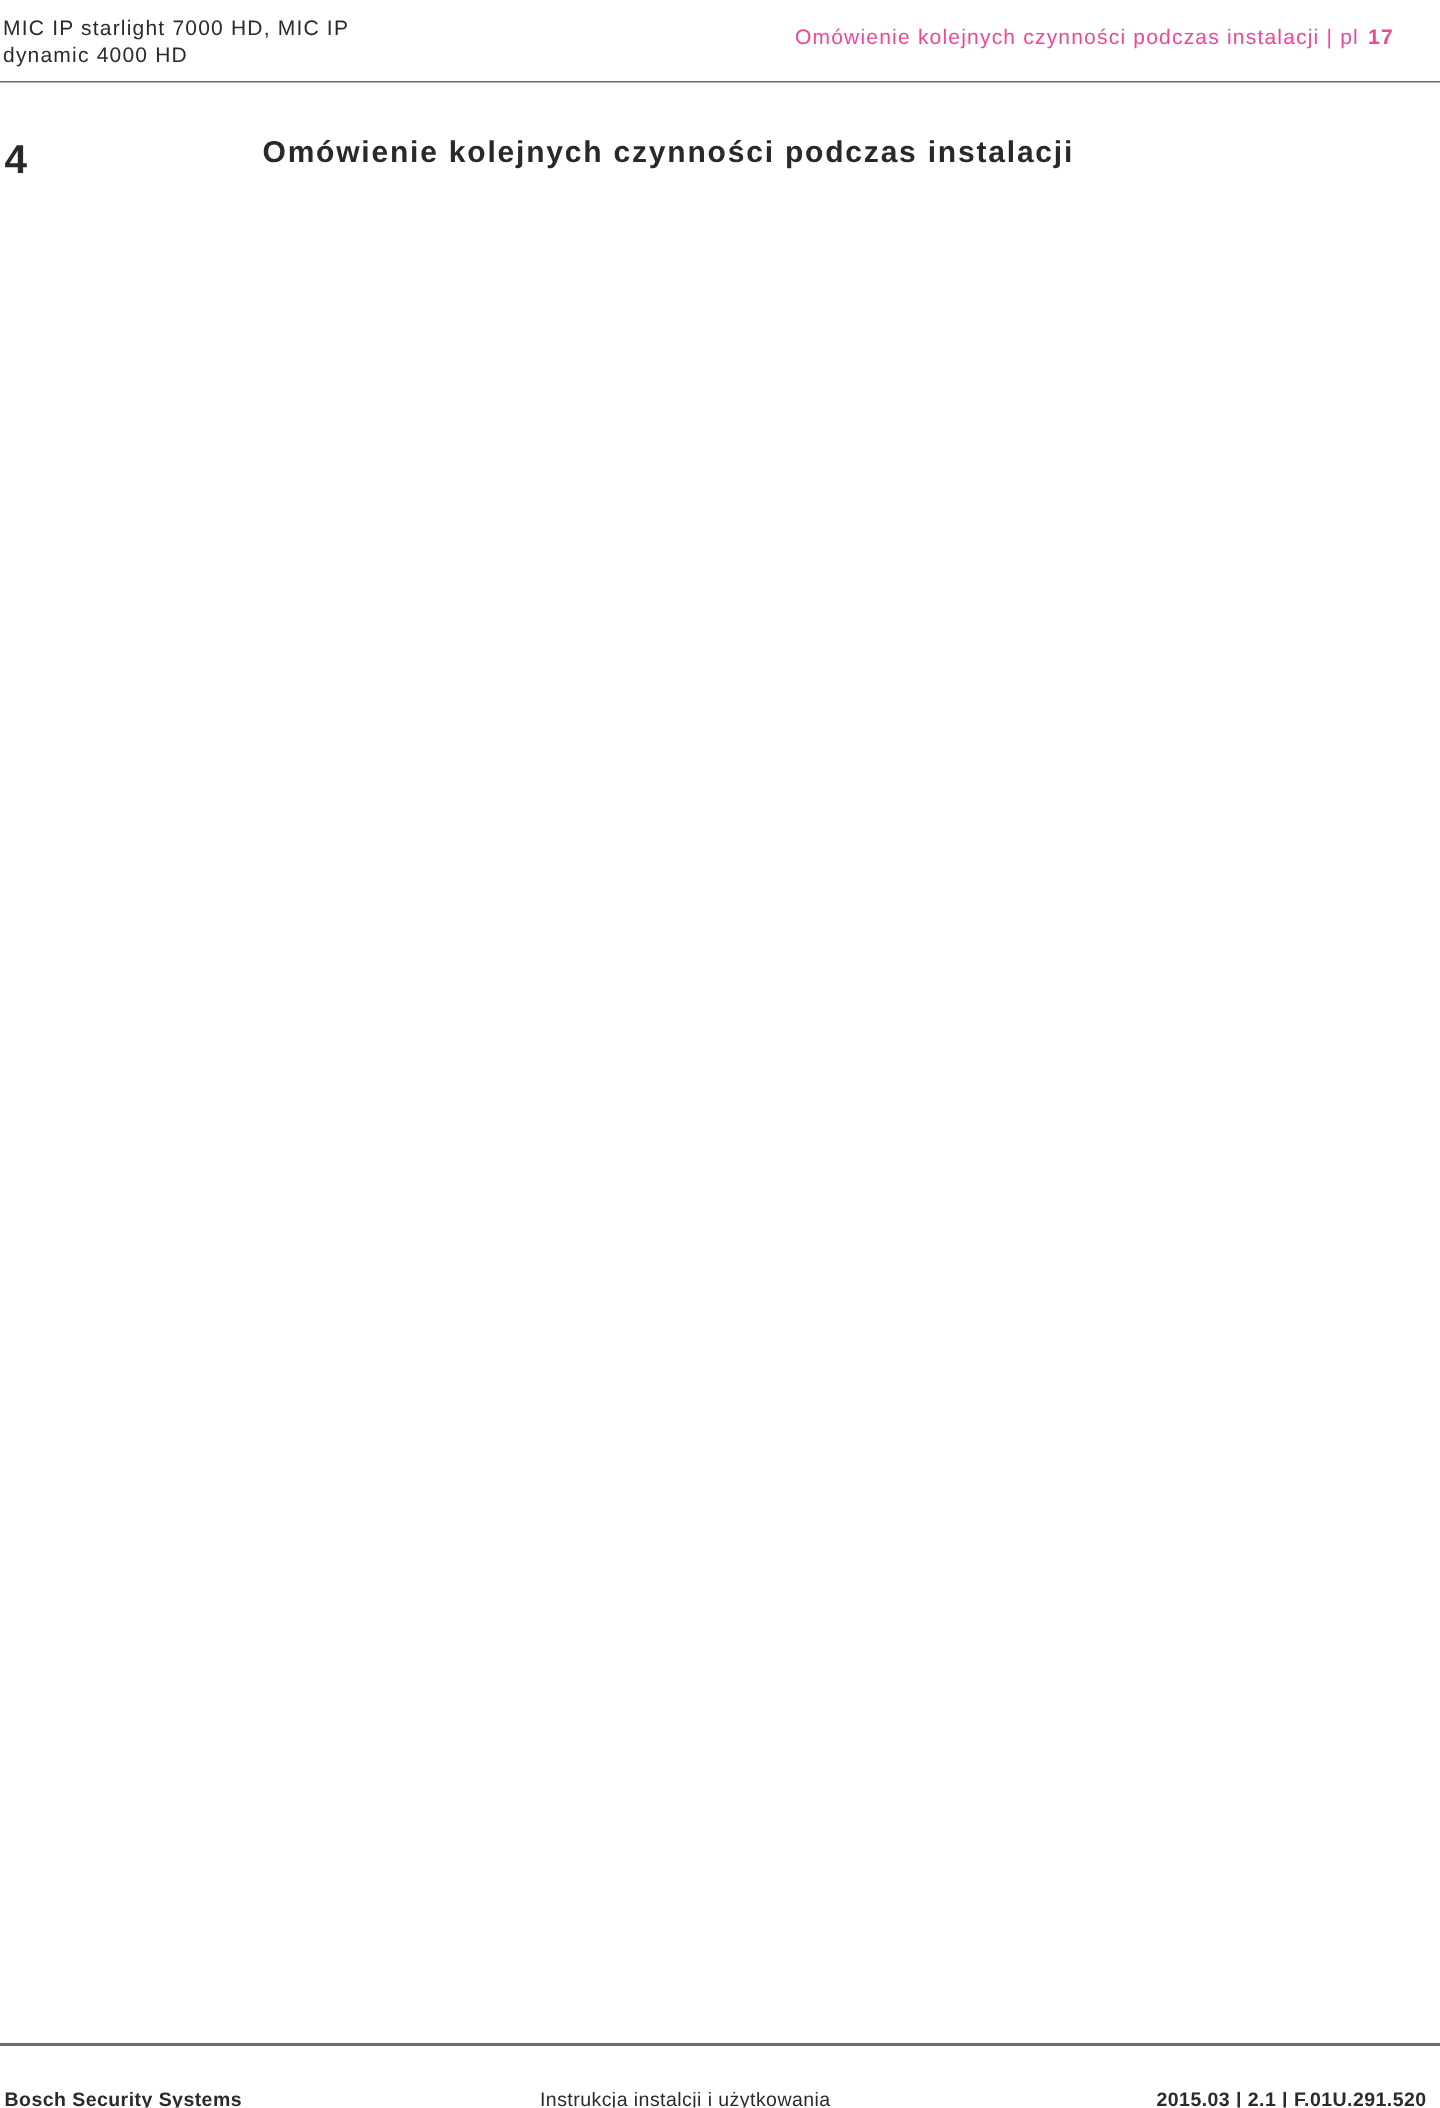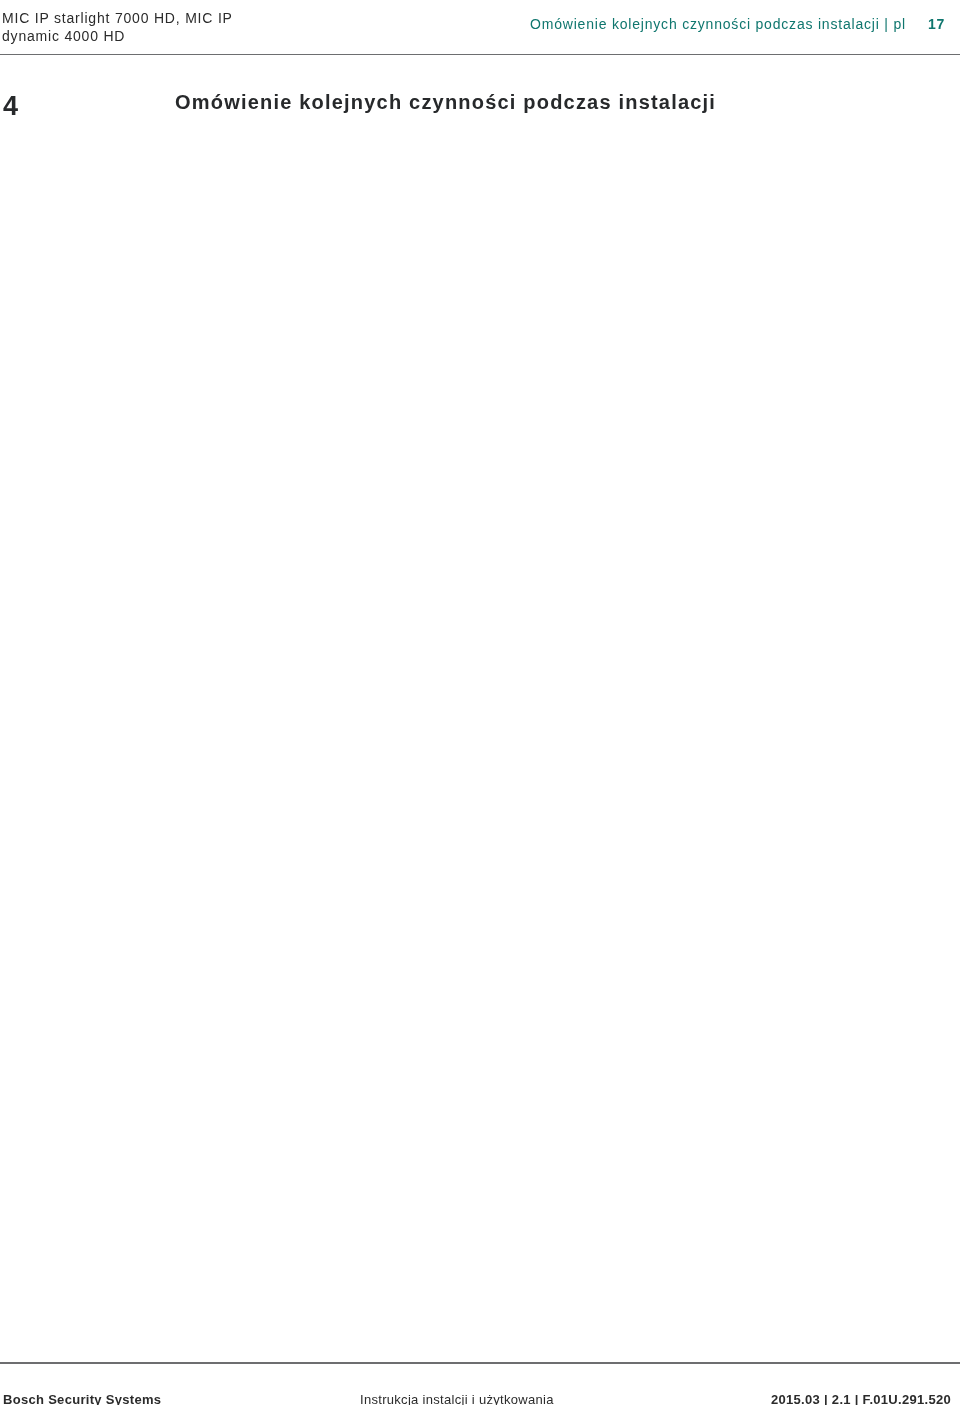--- a/index.html
+++ b/index.html
@@ -2,22 +2,22 @@
 <html><head>
 <meta charset="utf-8">
 <title>Page</title>
 <style>
   html,body{margin:0;padding:0;}
   body{width:960px;height:1405px;background:#fff;font-family:"Liberation Sans",sans-serif;color:#1a1a1a;-webkit-font-smoothing:antialiased;}
   .page{position:relative;width:960px;height:1405px;overflow:hidden;}
   
   .hdr{position:absolute;left:0;top:0;width:960px;height:55px;}
   .hdr-left{position:absolute;left:2px;top:9px;font-size:14px;letter-spacing:0.8px;line-height:18px;color:#2b2b2b;}
-  .hdr-right{position:absolute;left:530px;top:16px;font-size:14px;letter-spacing:0.8px;color:#0f766e;white-space:nowrap;}
-  .hdr-right .pg{font-weight:bold;position:absolute;left:398px;top:0;}
+  .hdr-right{position:absolute;left:530px;top:16px;font-size:14px;letter-spacing:0.8px;color:#ec4899;white-space:nowrap;}
+  .hdr-right .pg{font-weight:bold;position:absolute;left:382px;top:0;}
   .rule{position:absolute;left:0;width:960px;height:1.6px;background:#6d6e70;}
   .rule.top{top:53.6px;}
   .rule.bot{top:1362px;}
   
   .chapnum{position:absolute;left:3px;top:91px;font-size:27px;letter-spacing:1.2px;font-weight:bold;color:#27292b;}
   .chaptitle{position:absolute;left:175px;top:91px;font-size:20px;letter-spacing:1.2px;font-weight:bold;color:#27292b;white-space:nowrap;}
   .body-text{position:absolute;left:175px;top:133px;width:770px;font-size:17px;letter-spacing:0.72px;line-height:25.7px;color:#2b2b2b;}
   
   .ft{position:absolute;top:1376px;font-size:13px;letter-spacing:0.3px;color:#2b2b2b;margin-top:16px;}
   .ft-left{left:3px;font-weight:bold;}

